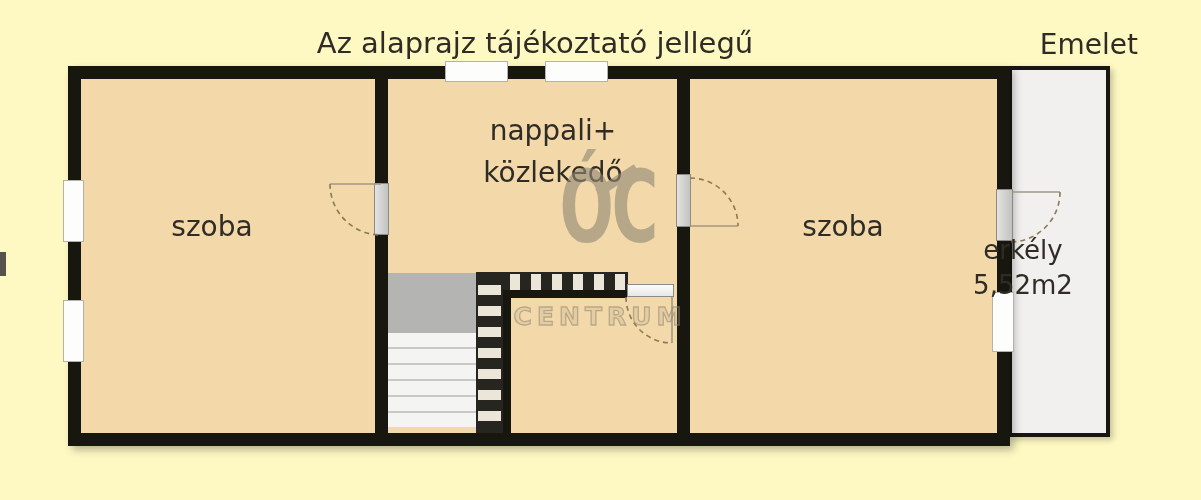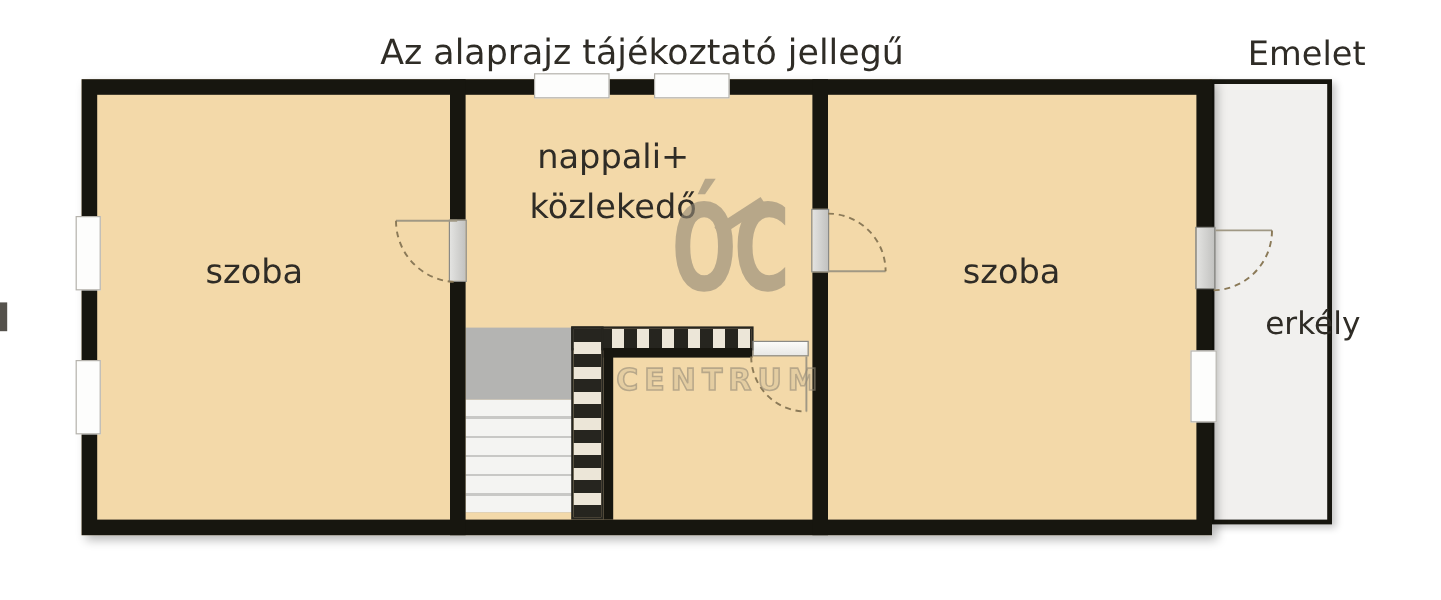--- a/index.html
+++ b/index.html
@@ -1,16 +1,16 @@
 <!DOCTYPE html>
 <html><head>
 <meta charset="utf-8">
 <style>
   html,body{margin:0;padding:0;background:#efeeeb;}
-  #canvas{position:relative;width:1201px;height:500px;background:#ffffff;overflow:hidden;
+  #canvas{position:relative;width:1201px;height:500px;background:#fef9c3;overflow:hidden;
           font-family:"DejaVu Sans","Liberation Sans",sans-serif;color:#2f2c26;}
   .abs{position:absolute;}
   .txt{white-space:nowrap;text-align:center;}
 
   
   #plan-title{left:250px;top:26px;width:570px;font-size:29px;font-weight:500;z-index:60;}
   #floor-label{left:978px;top:28px;width:160px;font-size:28px;font-weight:500;z-index:60;text-align:right;}
 
   
   #balcony{left:1008px;top:66px;width:102px;height:371px;border:4px solid #17160f;
@@ -57,24 +57,24 @@
   #door-leaf-balcony{left:996px;top:189px;width:17px;height:52px;}
   #door-leaf-bath{left:627px;top:284px;width:47px;height:13px;
        background:linear-gradient(180deg,#fbfbf9,#e8e8e6);}
 
   
   #arcs{left:0;top:0;width:1201px;height:500px;z-index:10;pointer-events:none;}
 
   
   .room-label{font-size:28px;line-height:42px;z-index:20;}
   #label-left-room{left:92px;top:206px;width:240px;}
-  #label-living{left:391px;top:110px;width:240px;}
+  #label-living{left:433px;top:110px;width:240px;}
   #label-bath{left:489px;top:298px;width:200px;}
   #label-right-room{left:723px;top:206px;width:240px;}
-  #label-balcony{left:1024px;top:233px;width:140px;font-size:26px;line-height:35px;margin-top:20px;}
+  #label-balcony{left:953px;top:233px;width:140px;font-size:26px;line-height:35px;}
 
   
   #watermark{left:0;top:0;width:1201px;height:500px;z-index:50;opacity:.62;pointer-events:none;}
   #wm-logo{left:538px;top:158px;width:120px;font-size:100px;font-weight:bold;color:#948a77;
            letter-spacing:-4px;line-height:1;transform:scaleX(.64);transform-origin:50% 50%;}
   #wm-roof{left:594px;top:176px;width:46px;height:9px;background:#948a77;transform:rotate(-33deg);}
   .wm-line{left:486px;width:228px;font-weight:bold;color:rgba(148,138,119,.25);
            -webkit-text-stroke:1.3px #948a77;letter-spacing:5px;}
   #wm-line1{top:288px;font-size:25px;}
   #wm-line2{top:302px;font-size:25px;}
@@ -140,20 +140,21 @@
     <div>közlekedő</div>
   </div>
 
 
   <div class="abs txt room-label" id="label-right-room">
     <div>szoba</div>
   </div>
 
   <div class="abs txt room-label" id="label-balcony">
     <div>erkély</div>
+    <div>5,52m2</div>
   </div>
 
   <div class="abs" id="watermark">
     <div class="abs" id="wm-roof"></div>
     <div class="abs txt" id="wm-logo">ÓC</div>
     <div class="abs txt wm-line" id="wm-line2">CENTRUM</div>
   </div>
 
   <div class="abs" id="scan-artifact"></div>
 </div>

